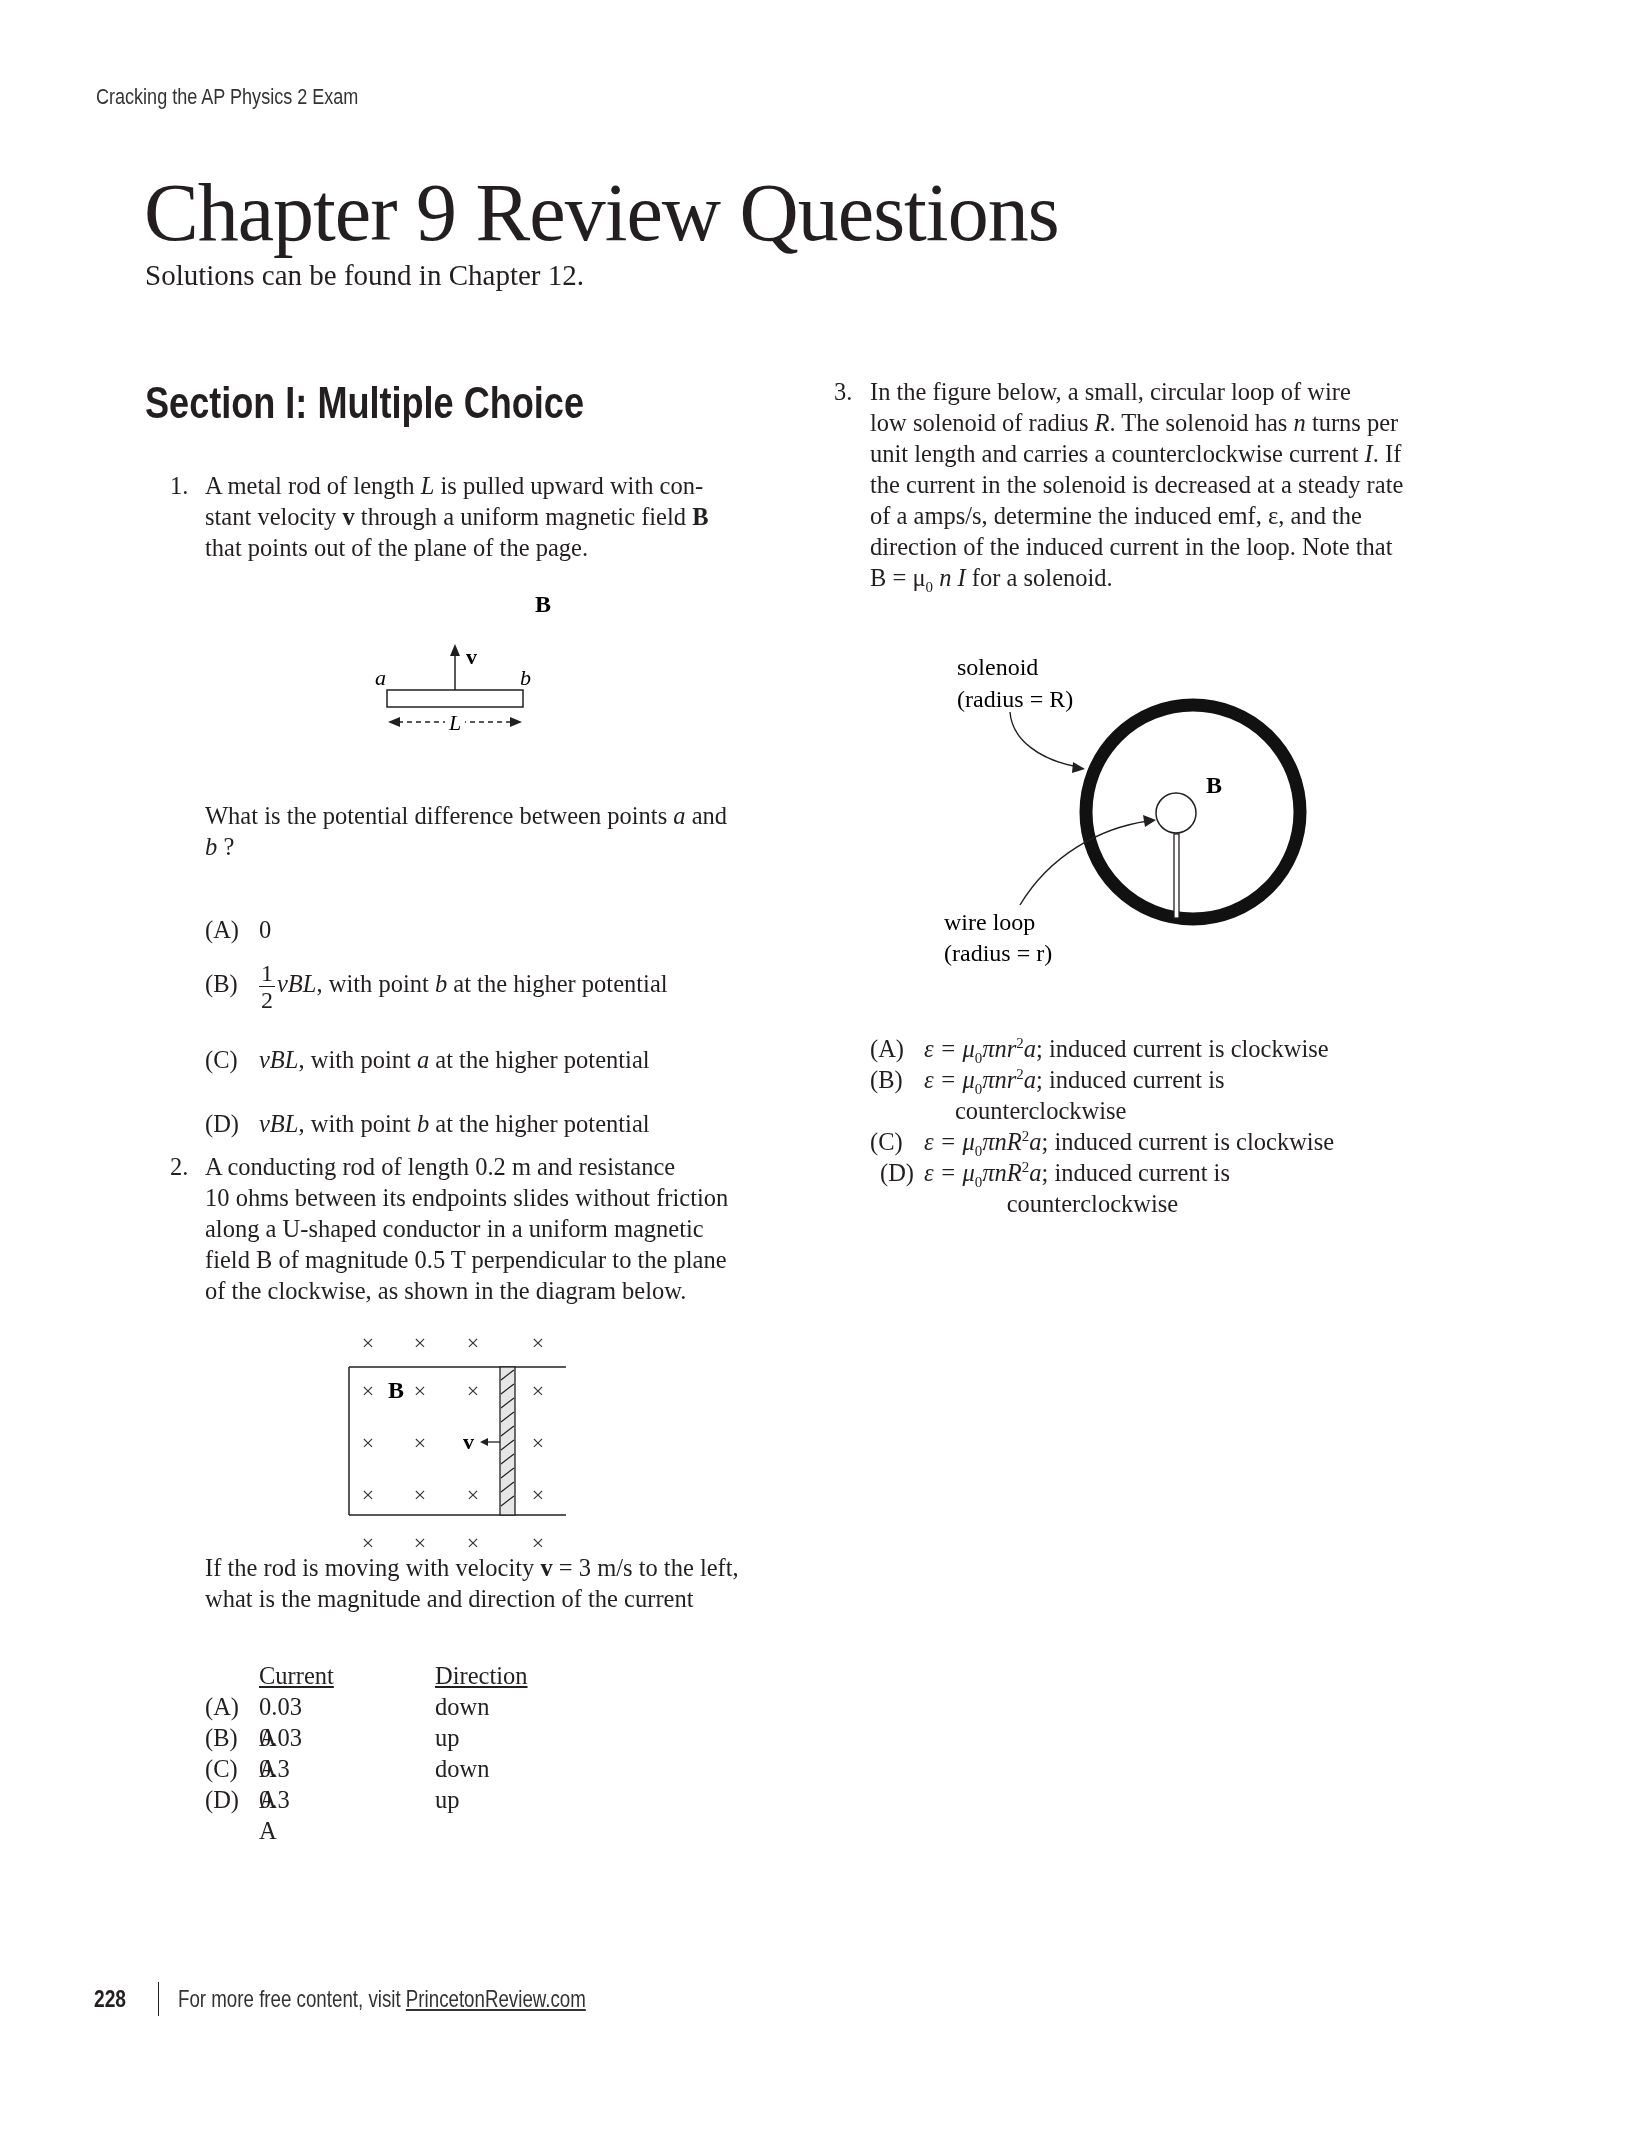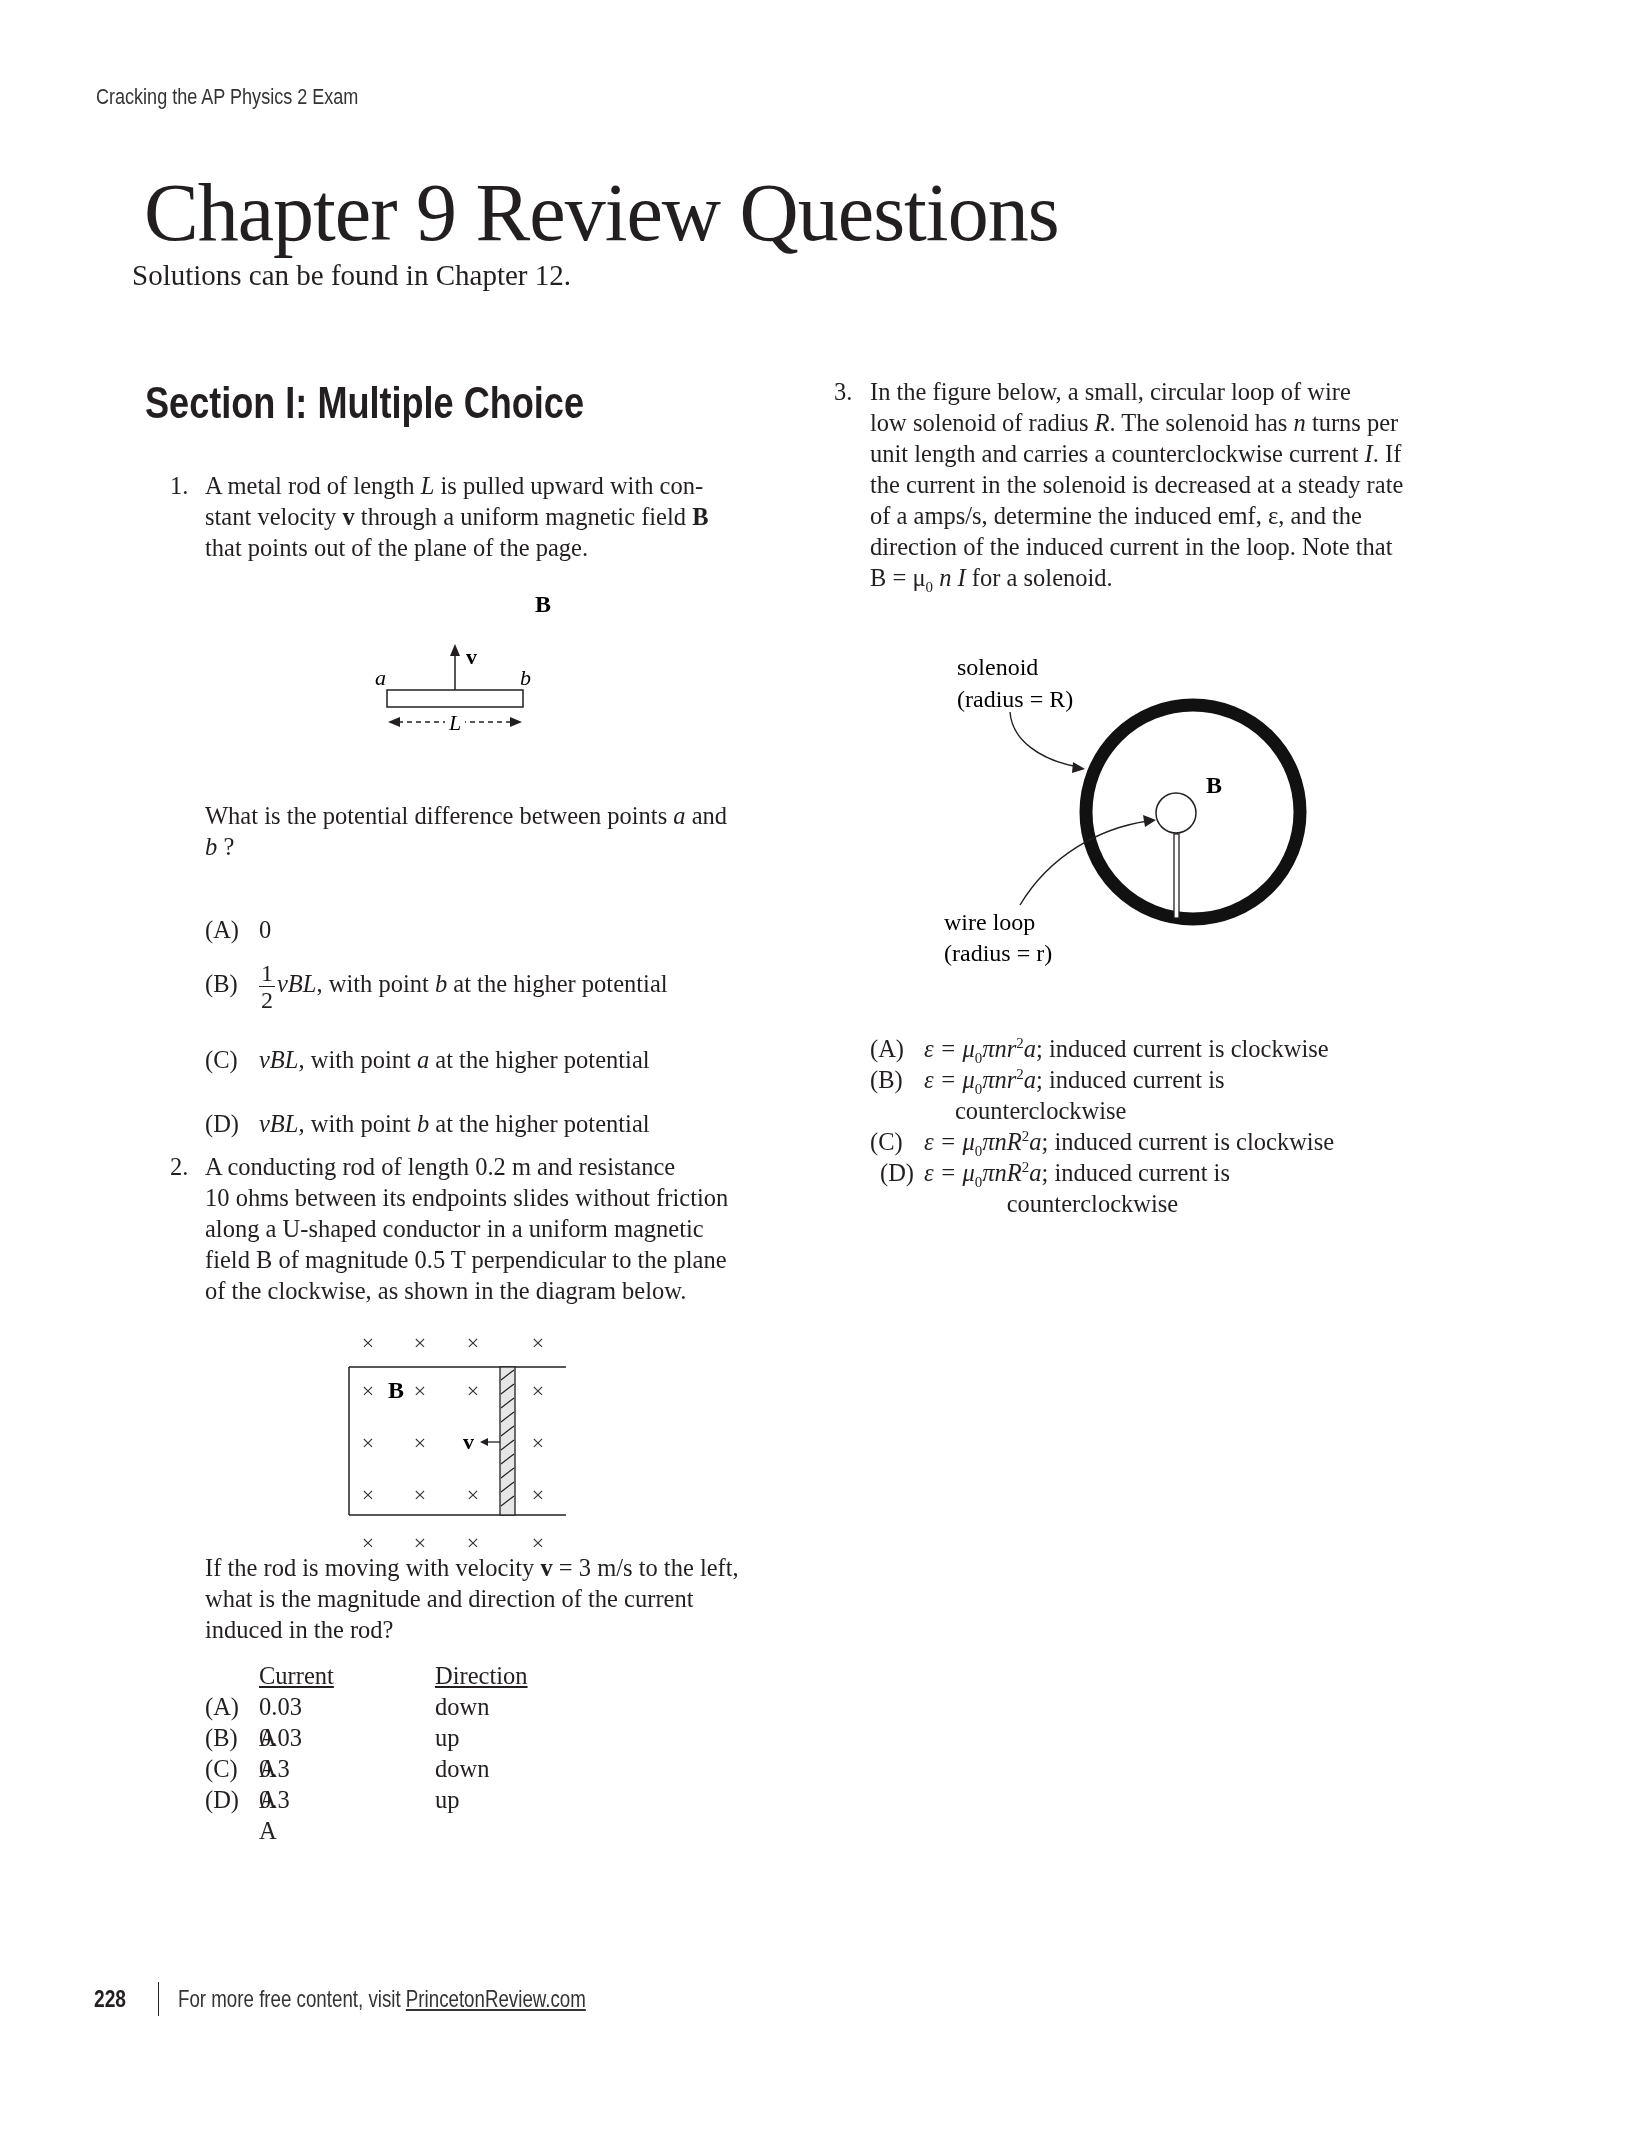--- a/index.html
+++ b/index.html
@@ -2,21 +2,21 @@
 <html><head>
 <meta charset="utf-8">
 <style>
   html,body{margin:0;padding:0;background:#fff;}
   body{width:1640px;height:2129px;position:relative;overflow:hidden;color:#231f20;
        font-family:"Liberation Serif","DejaVu Serif",serif;}
   .abs{position:absolute;}
   .running-head{left:96px;top:84px;font-family:"Liberation Sans","DejaVu Sans",sans-serif;
        font-size:22px;letter-spacing:0;transform:scaleX(0.82);transform-origin:left top;color:#333;}
   .chapter-title{left:144px;top:168px;font-size:82px;line-height:90px;font-family:"Liberation Serif",serif;letter-spacing:-1px;}
-  .subtitle{left:132px;top:259px;font-size:29px;}
+  .subtitle{left:145px;top:259px;font-size:29px;}
   .section-heading{left:145px;top:378px;font-family:"Liberation Sans",sans-serif;font-weight:bold;
        font-size:44px;transform:scaleX(0.82);transform-origin:left top;}
   .q{font-size:24.5px;line-height:31px;}
   .qnum{position:absolute;}
   .qtext{position:absolute;}
   .it{font-style:italic;}
   .b{font-weight:bold;}
   .choice{position:absolute;font-size:24.5px;line-height:31px;white-space:nowrap;margin-top:36px;}
   .choice .lbl{display:inline-block;width:54px;}
   .frac{display:inline-block;vertical-align:middle;text-align:center;font-size:24px;line-height:26px;margin-right:2px;}
@@ -133,21 +133,20 @@
         <text x="38" y="240" font-size="22" text-anchor="middle" fill="#333">×</text>
         <text x="90" y="240" font-size="22" text-anchor="middle" fill="#333">×</text>
         <text x="143" y="240" font-size="22" text-anchor="middle" fill="#333">×</text>
         <text x="208" y="240" font-size="22" text-anchor="middle" fill="#333">×</text>
       </g>
   </svg>
 
   <div class="qtext abs" style="left:205px;top:1552px;width:580px;">
     <div><span>If the rod is moving with velocity </span><span class="b">v</span><span> = 3 m/s to the left,</span></div>
     <div>what is the magnitude and direction of the current</div>
-    <div>induced in the rod?</div>
   </div>
 
   <div class="abs q" style="left:205px;top:1660px;">
     <div style="position:relative;height:31px;">
       <span class="abs tbl-head" style="left:54px;">Current</span>
       <span class="abs tbl-head" style="left:230px;">Direction</span>
     </div>
     <div style="position:relative;height:31px;">
       <span class="abs">(A)</span>
         <span class="abs" style="left:54px;">0.03 A</span>

